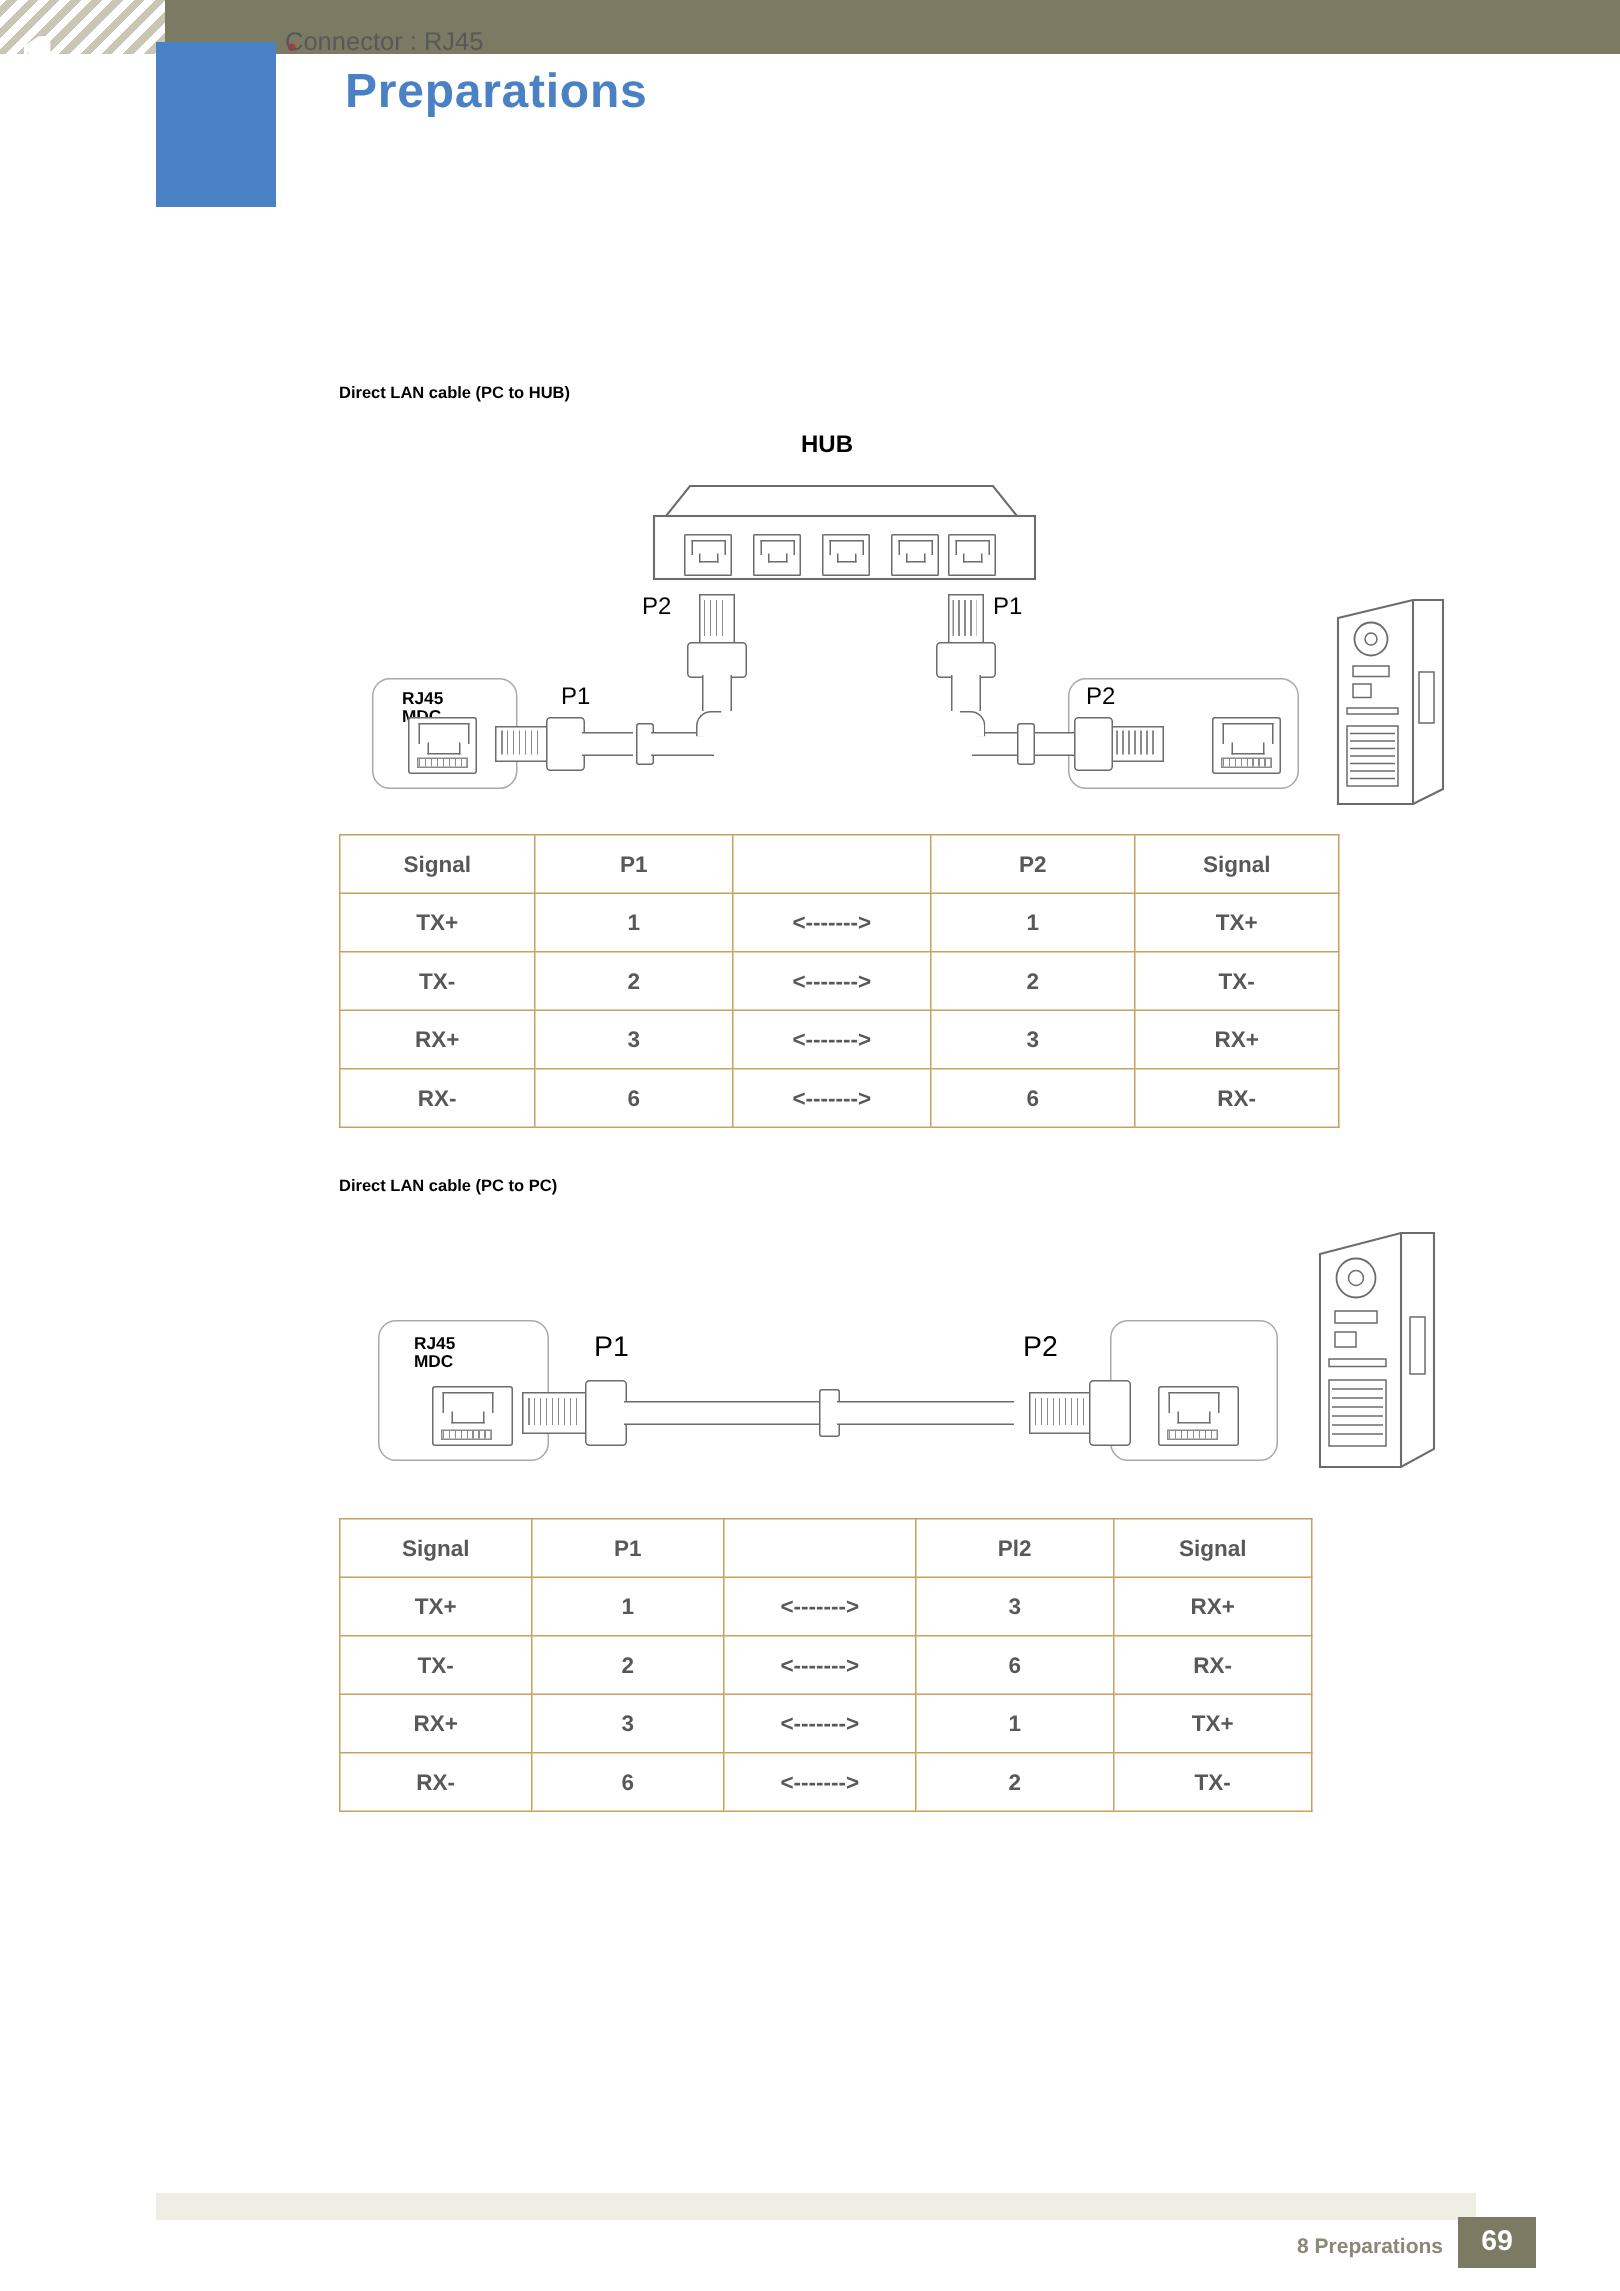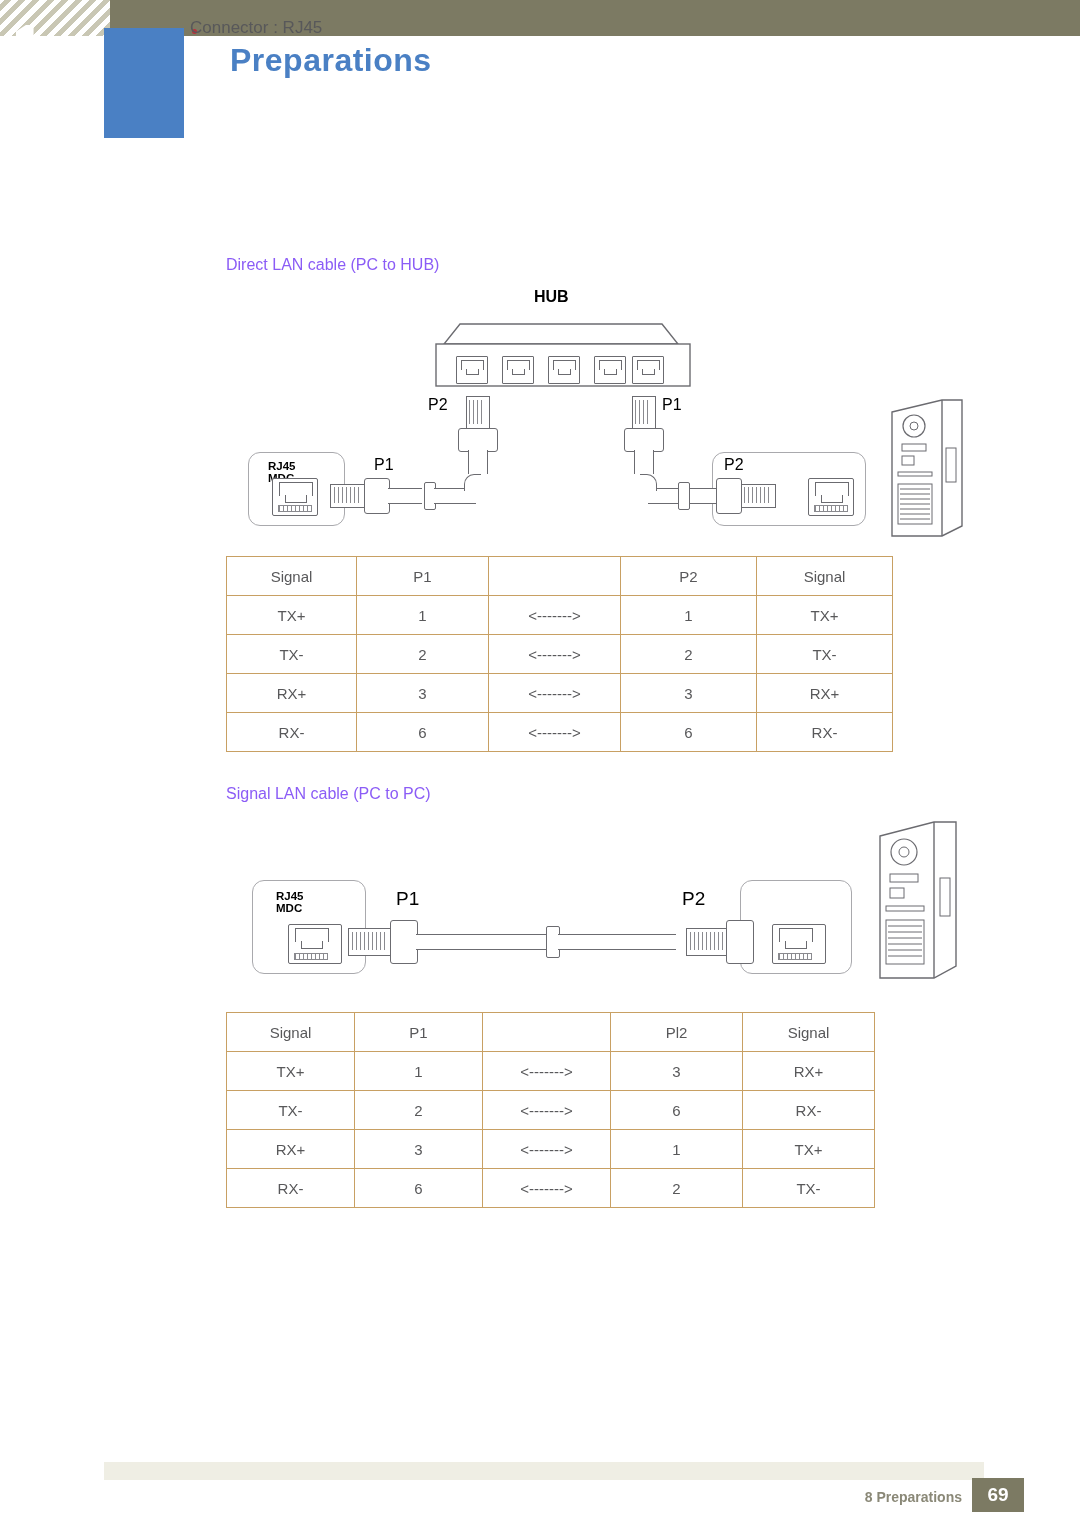--- a/index.html
+++ b/index.html
@@ -72,22 +72,23 @@
     position: absolute;
     left: 192px;
     top: 29px;
     width: 5px;
     height: 5px;
     background: #b8323c;
     border-radius: 50%;
   }
   .subtitle {
     position: absolute;
-    font-size: 16px;
-    color: #8b5cf6;
+    font-size: 11px;
+    color: #000000;
+    font-weight: bold;
   }
 
   
   .diagram {
     position: absolute;
   }
   .dev-box {
     position: absolute;
     border: 1.4px solid #a9a9ad;
     border-radius: 12px;
@@ -200,20 +201,21 @@
     border-radius: 2px;
   }
 
   
   table.pinout {
     position: absolute;
     border-collapse: collapse;
     font-size: 15px;
     color: #58585a;
     table-layout: fixed;
+    font-weight: bold;
   }
   table.pinout td {
     border: 1px solid #c8a063;
     height: 36px;
     text-align: center;
     vertical-align: middle;
     font-family: "Liberation Sans", sans-serif;
   }
   table.pinout tr:first-child td {
     border-top: 1px solid #c8a063;
@@ -384,21 +386,21 @@
     <tr>
       <td>RX-</td>
       <td>6</td>
       <td class="arrow-cell">&lt;-------&gt;</td>
       <td>6</td>
       <td>RX-</td>
     </tr>
   </tbody>
 </table>
 
-<div class="subtitle" style="left:226px; top:785px;">Signal LAN cable (PC to PC)</div>
+<div class="subtitle" style="left:226px; top:785px;">Direct LAN cable (PC to PC)</div>
 
 <div class="diagram">
 
   <div class="dev-box" style="left:252px; top:880px; width:112px; height:92px;"></div>
   <div class="dev-label" style="left:276px; top:890px;">RJ45 MDC</div>
   <div class="rj45" style="left:288px; top:924px; width:52px; height:38px;">
       <div class="pins"></div>
     </div>
 
   <div class="port-label" style="left:396px; top:888px; font-size:19px;">P1</div>

